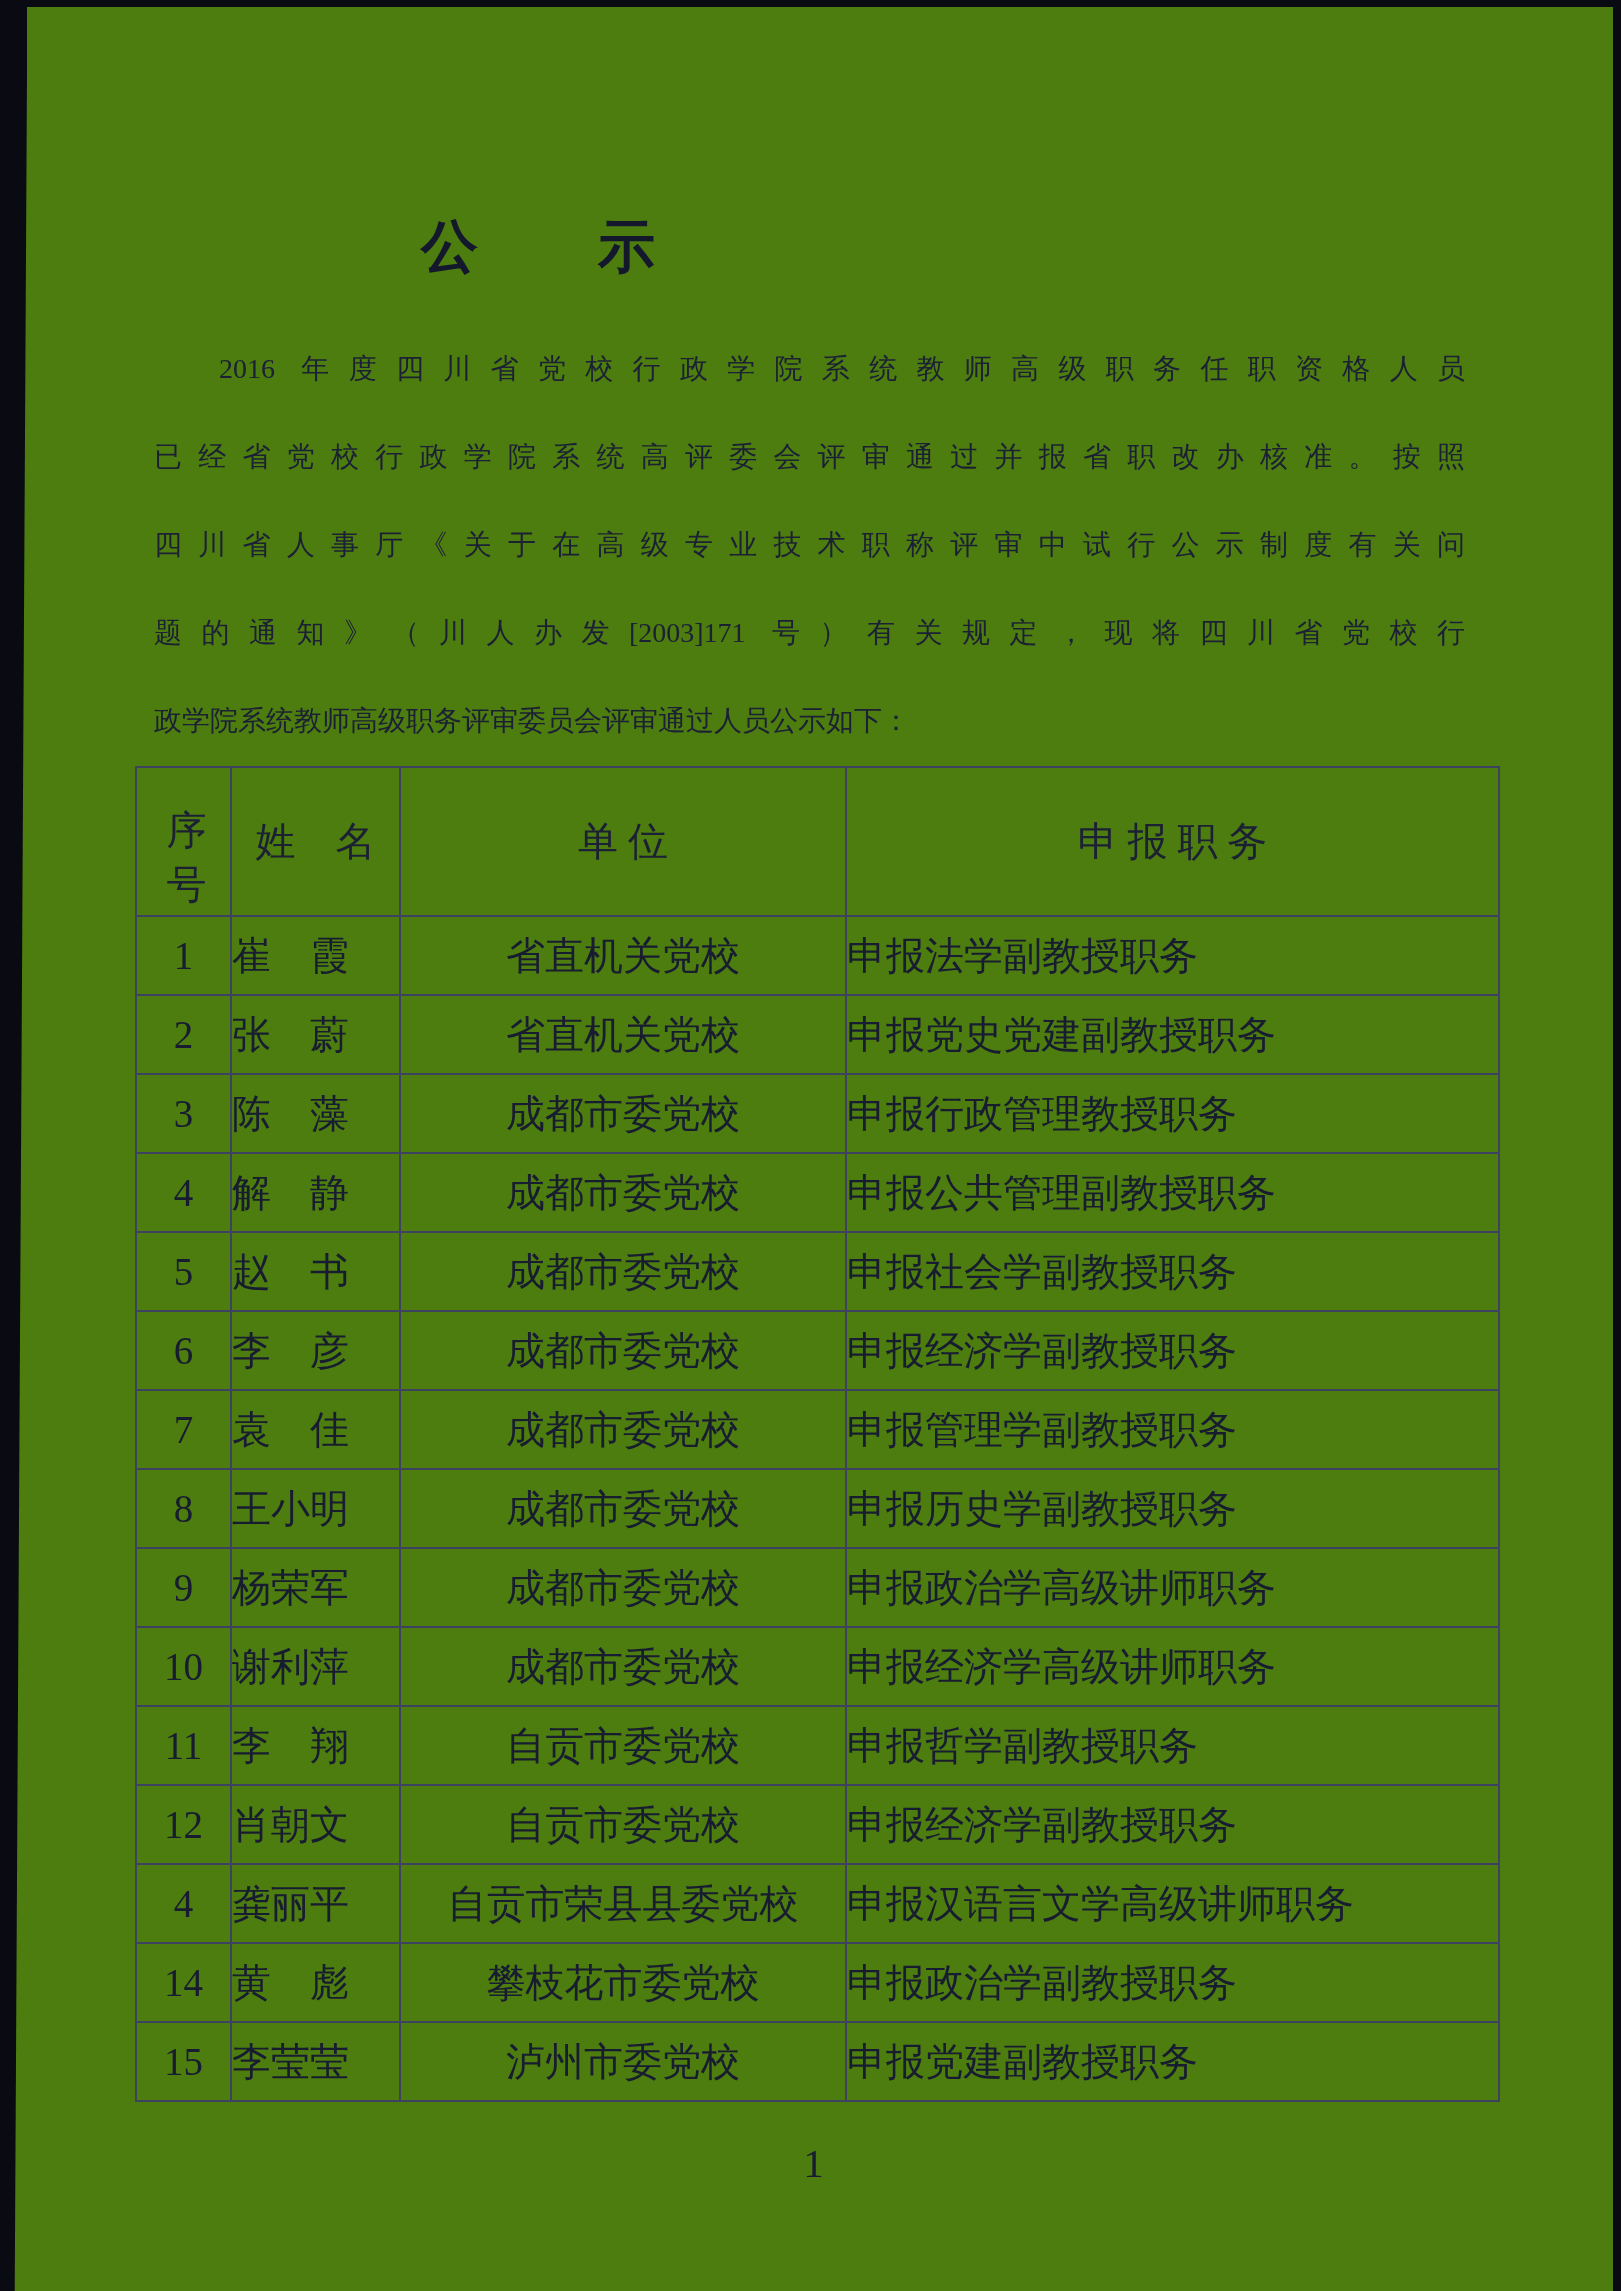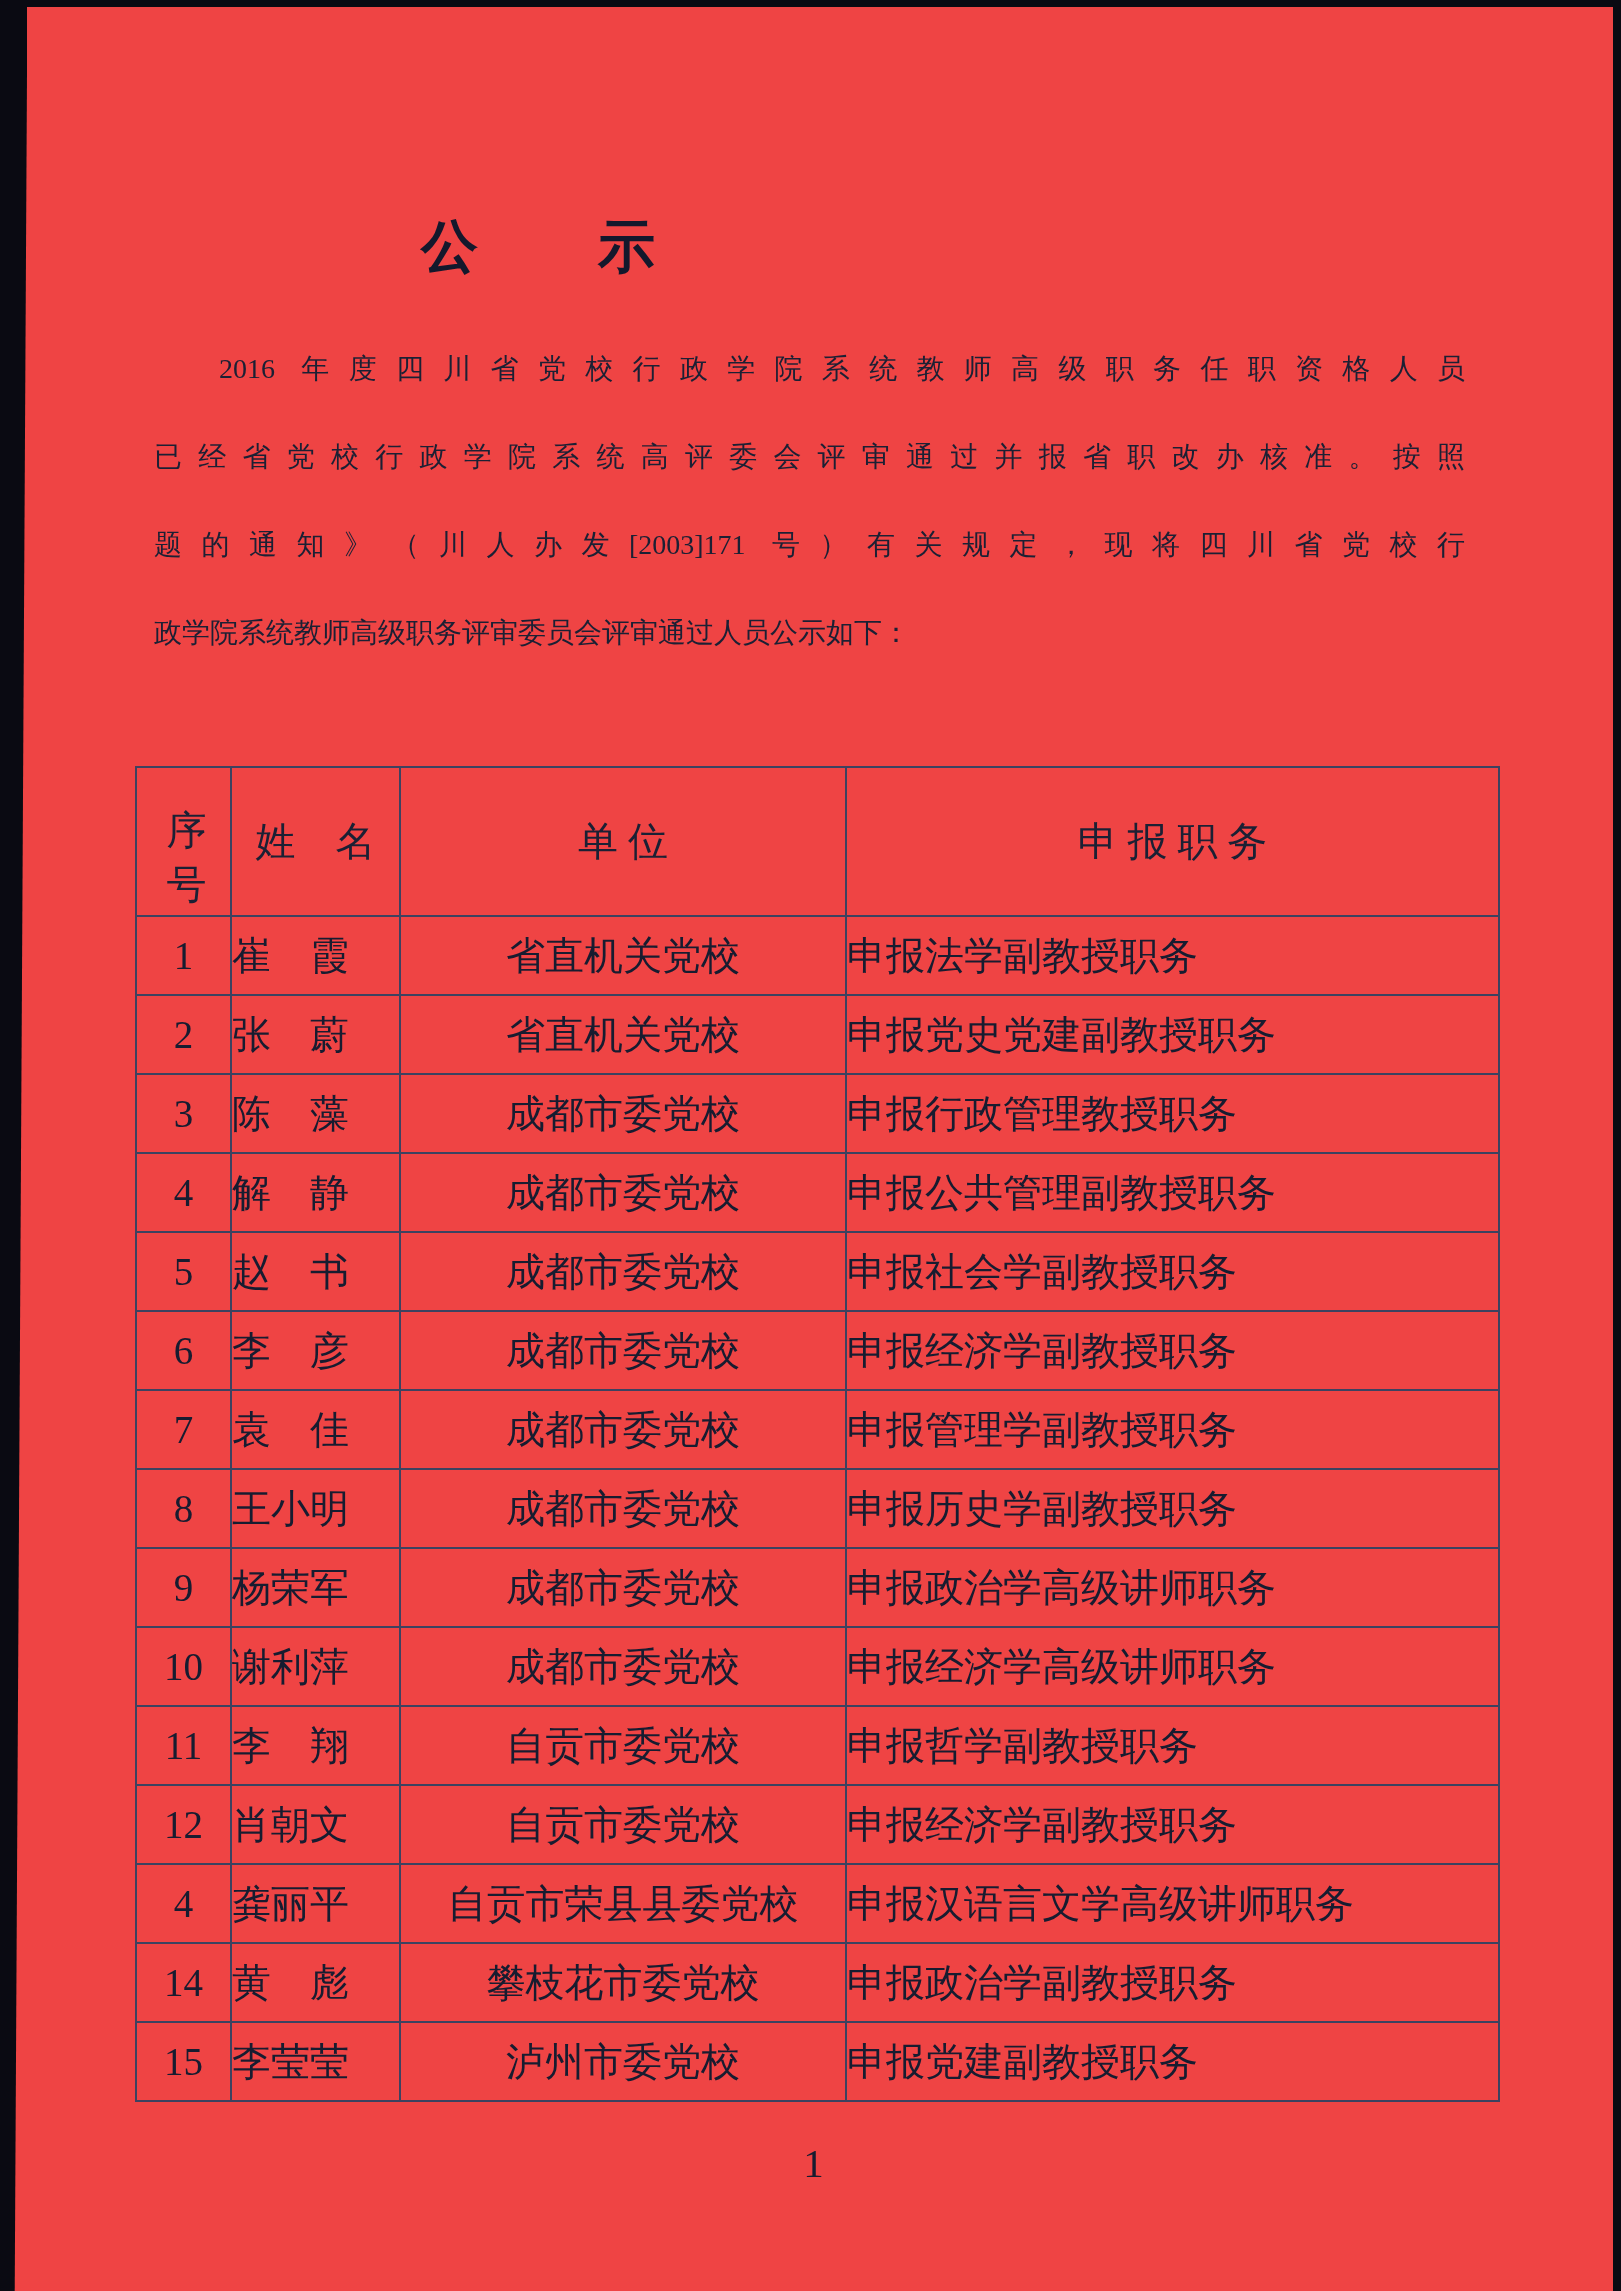--- a/index.html
+++ b/index.html
@@ -4,21 +4,21 @@
 <style>
   html, body {
     margin: 0;
     padding: 0;
     background: #e8e8e8;
   }
   .page {
     position: relative;
     width: 1621px;
     height: 2292px;
-    background: #ef4444;
+    background: #4d7c0f;
     overflow: hidden;
     font-family: "Liberation Serif", "DejaVu Serif", serif;
     color: #1d2138;
   }
   
   .edge {
     position: absolute;
     background: #0a0a12;
   }
   .edge-top    { left: 0; top: 0; width: 1621px; height: 6.9px; }
@@ -116,20 +116,21 @@
 
   <div class="edge edge-top"></div>
   <div class="edge edge-left"></div>
   <div class="edge edge-right"></div>
 
   <div class="doc-title">公　　示</div>
 
   <div class="paragraph">
     <div class="para-line first">2016 年度四川省党校行政学院系统教师高级职务任职资格人员</div>
     <div class="para-line">已经省党校行政学院系统高评委会评审通过并报省职改办核准。按照</div>
+    <div class="para-line">四川省人事厅《关于在高级专业技术职称评审中试行公示制度有关问</div>
     <div class="para-line">题的通知》（川人办发[2003]171 号）有关规定，现将四川省党校行</div>
     <div class="para-line last">政学院系统教师高级职务评审委员会评审通过人员公示如下：</div>
   </div>
 
   <table class="roster">
     <colgroup>
       <col style="width:95px">
       <col style="width:169px">
       <col style="width:446px">
       <col style="width:653px">

